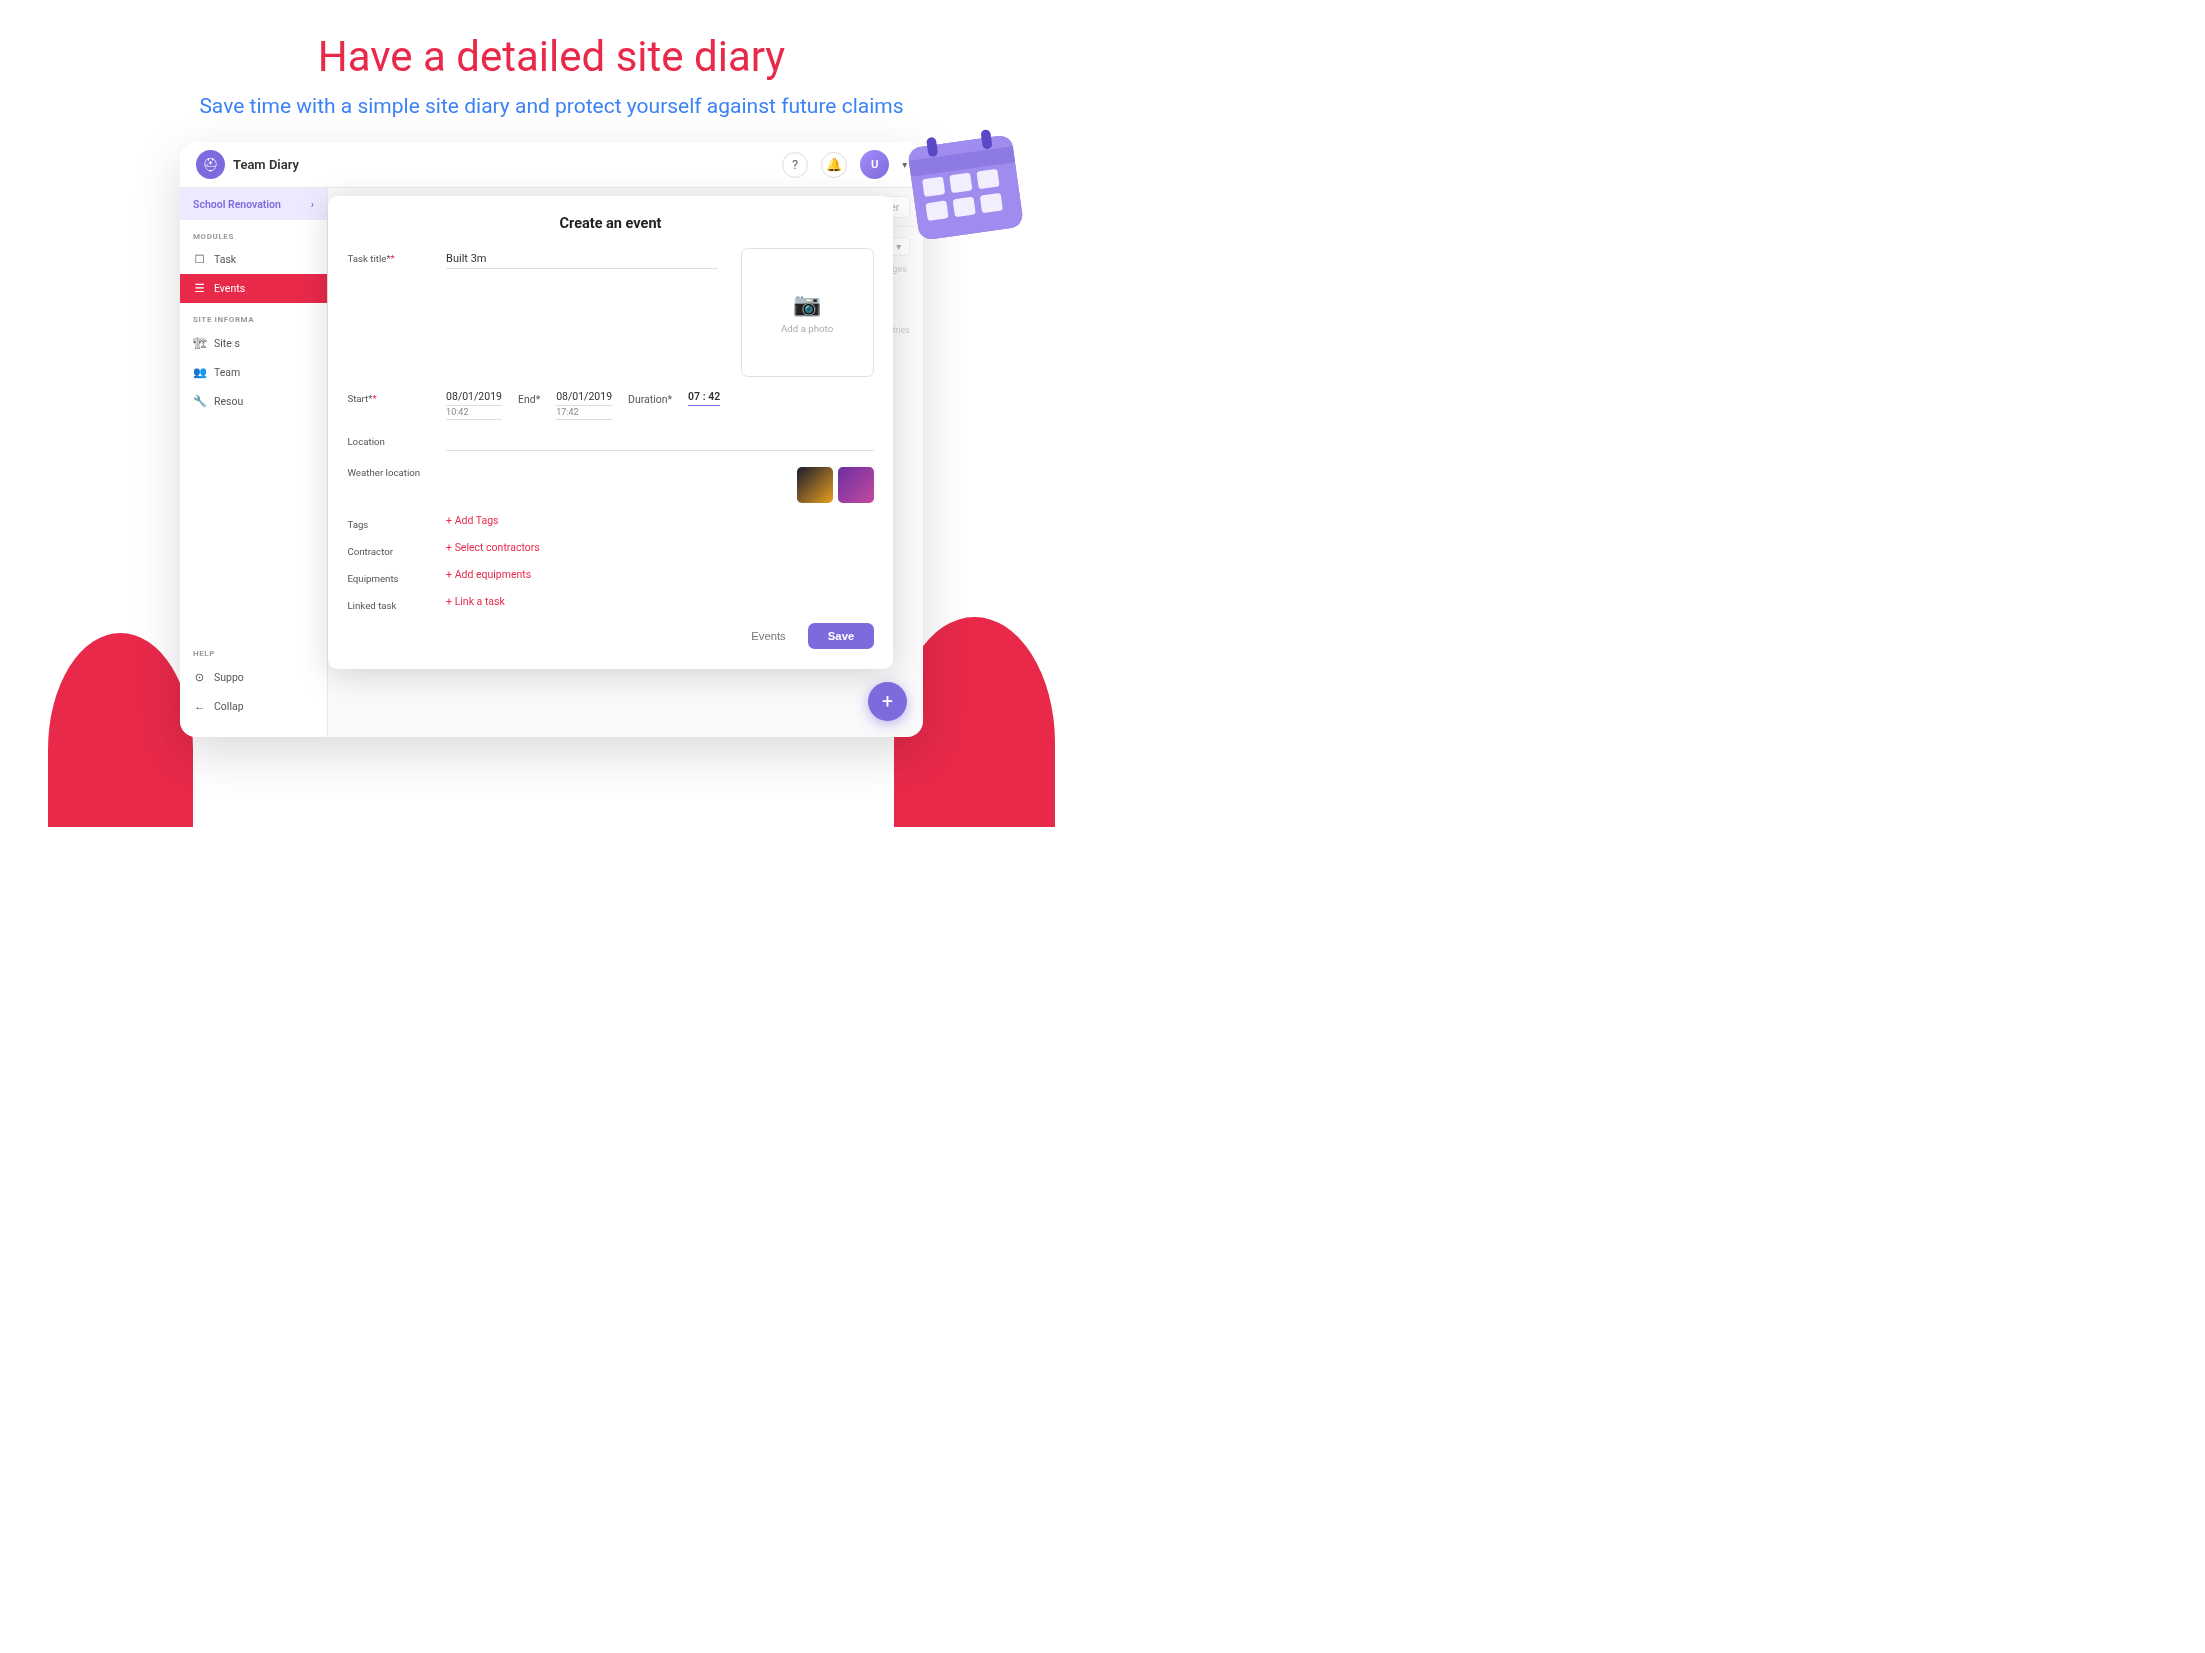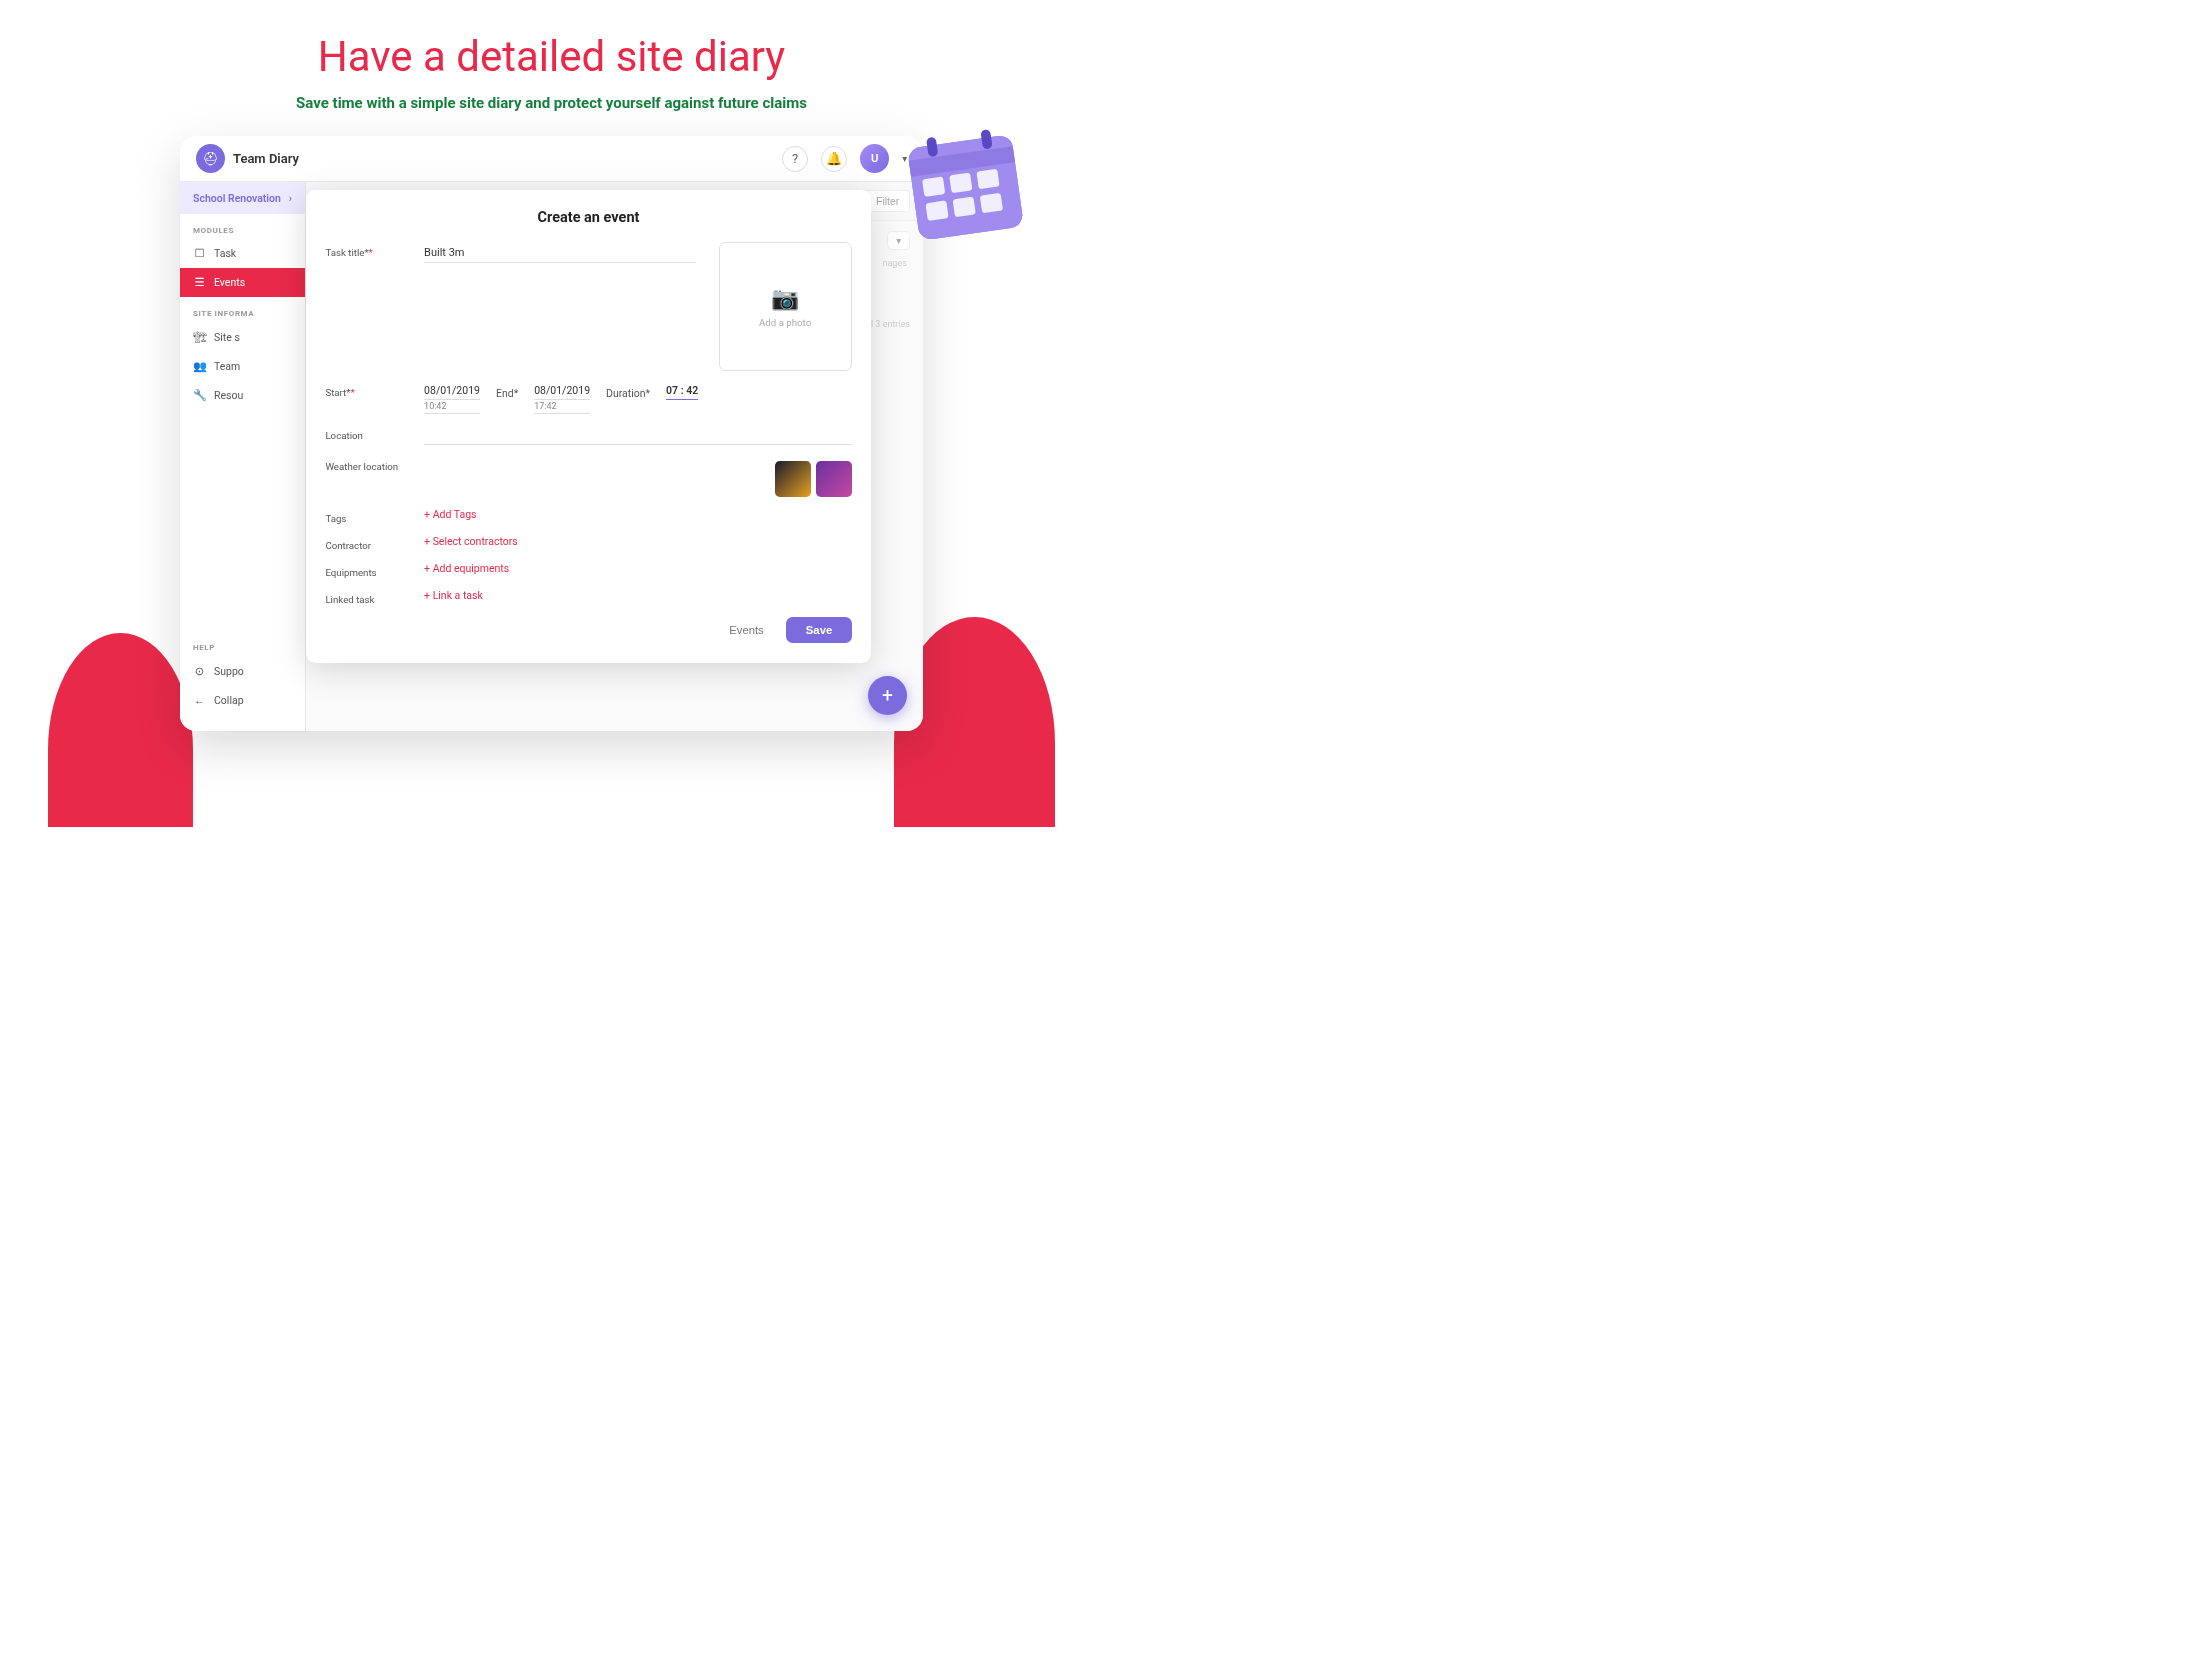--- a/index.html
+++ b/index.html
@@ -17,23 +17,23 @@
       text-align: center;
       padding: 32px 16px 16px;
     }
     .page-title {
       font-size: 42px;
       font-weight: 400;
       color: #e8294a;
       margin-bottom: 13px;
     }
     .page-subtitle {
-      font-size: 15px;
-      color: #15803d;
-      font-weight: 700;
+      font-size: 21px;
+      color: #3b82f6;
+      font-weight: 400;
     }
 
     
     .red-circle-left {
       position: absolute;
       bottom: 0;
       left: 48px;
       width: 145px;
       height: 194px;
       background: #e8294a;
@@ -139,21 +139,21 @@
     }
 
     
     .main-layout {
       display: flex;
       height: 549px;
     }
 
     
     .sidebar {
-      width: 126px;
+      width: 148px;
       background: #fff;
       border-right: 0.8px solid #e8e8e8;
       display: flex;
       flex-direction: column;
       padding: 0;
     }
     .sidebar-project {
       padding: 9.7px 13px;
       background: #ede9ff;
       display: flex;

